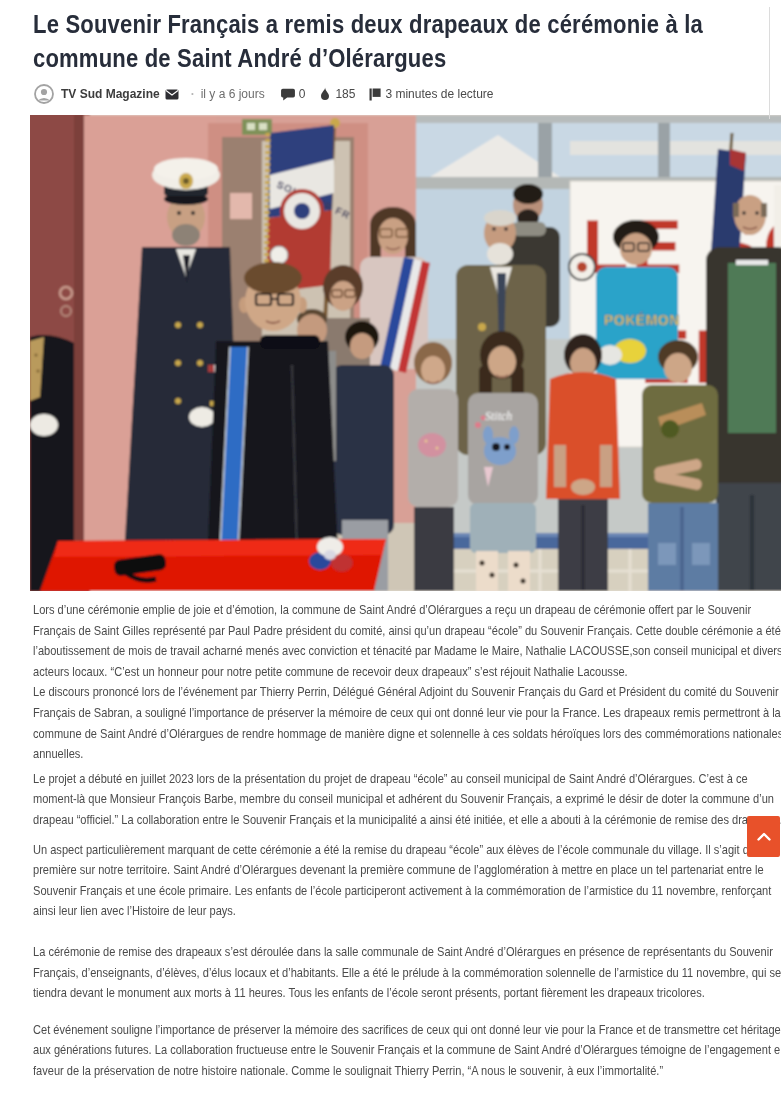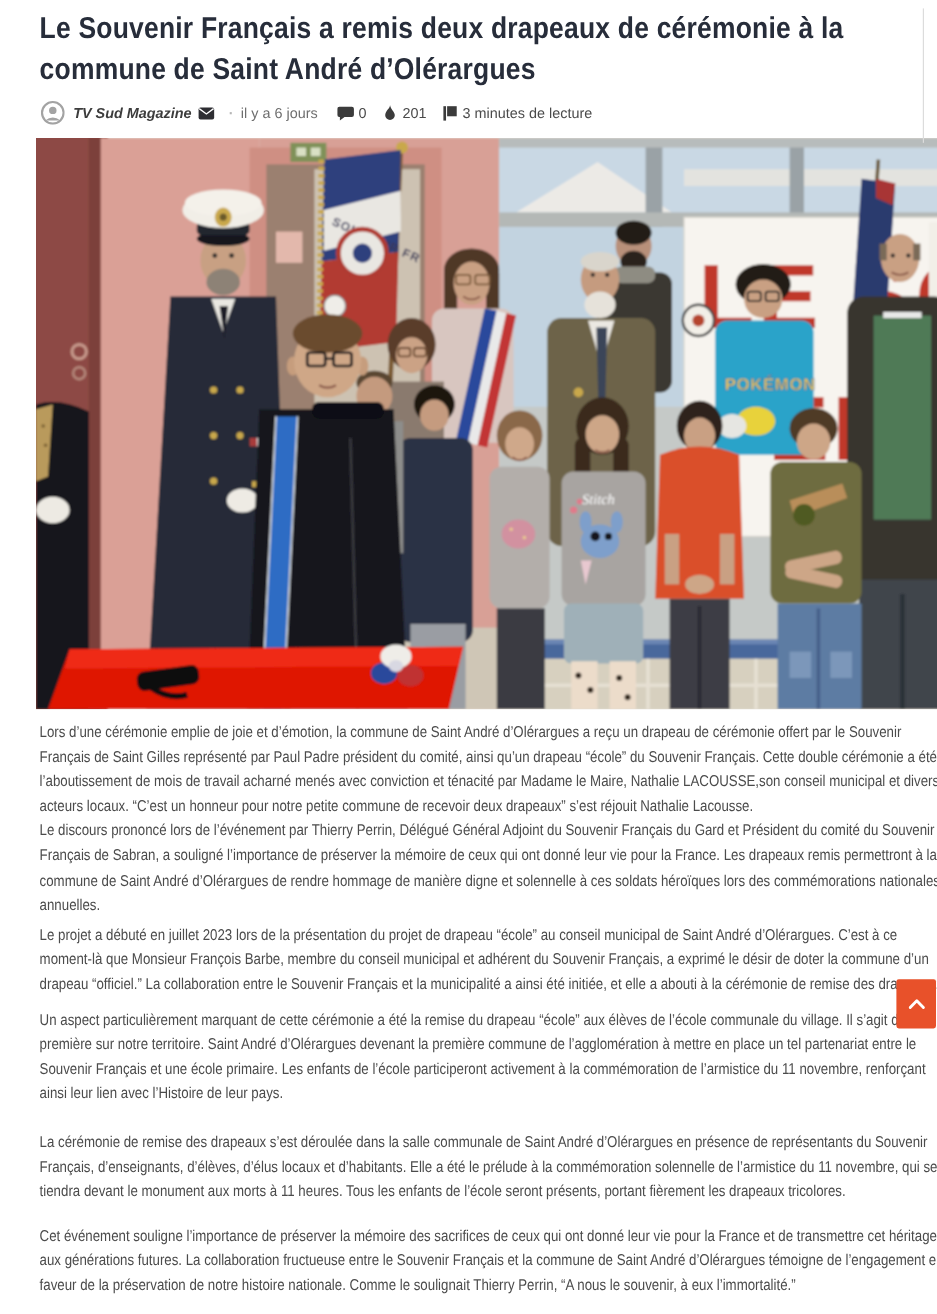--- a/index.html
+++ b/index.html
@@ -9,21 +9,21 @@
   }
   .page{position:relative;width:781px;height:1095px;padding:0;}
   .edge-line{position:absolute;top:0;right:11px;width:1px;height:112px;background:#dcdcdc;}
   .content{padding:0 0 0 5px;margin-left:28px;}
   h1.title{
     margin:7px 0 9px 0;width:862px;transform:scaleX(0.882);transform-origin:0 0;
     font-size:25px;line-height:34px;font-weight:700;color:#272d3a;letter-spacing:0.2px;
   }
   .byline{display:flex;align-items:center;font-size:12px;color:#6e6e6e;margin:0 0 11px 1px;white-space:nowrap;}
   .avatar{width:20px;height:20px;margin-right:7px;flex:0 0 auto;display:inline-block;}
-  .author{color:#3c3c3c;font-weight:600;margin-right:5px;font-style:italic;}
+  .author{color:#3c3c3c;font-weight:600;margin-right:5px;}
   .mail-ic{margin-right:12px;display:inline-flex;align-items:center;}
   .dot{color:#b5b5b5;margin-right:6px;font-weight:700;}
   .time{margin-right:16px;text-align:center;}
   .meta-item{display:inline-flex;align-items:center;margin-right:14px;color:#4a4a4a;}
   .meta-item svg{margin-right:4px;}
   figure.photo{margin:0 0 0 -3px;padding:0;width:762px;height:476px;overflow:hidden;background:#e7e1d8;}
   .body-text{margin-top:9px;width:892px;transform:scaleX(0.851);transform-origin:0 0;
     font-size:13px;line-height:20.6px;color:#4b4b4b;}
   .body-text p{margin:0 0 3px 0;}
   .body-text p:nth-of-type(1){margin-bottom:0;}
@@ -65,21 +65,21 @@
       <span class="meta-item">
         <svg width="14" height="13" viewBox="0 0 16 15">
           <path d="M2,1 h12 a2,2 0 0 1 2,2 v6 a2,2 0 0 1 -2,2 h-7 l-4.5,3.4 v-3.4 h-0.5 a2,2 0 0 1 -2,-2 v-6 a2,2 0 0 1 2,-2 z" fill="#3b3b3b"></path>
         </svg>
         <span>0</span>
       </span>
       <span class="meta-item">
         <svg width="12" height="14" viewBox="0 0 12 14">
           <path d="M6,0.5 C6.4,3 2,5.4 2,9 a4,4 0 0 0 8,0 C10,6.2 6.8,4.6 6,0.5 z" fill="#3b3b3b"></path>
         </svg>
-        <span>201</span>
+        <span>185</span>
       </span>
       <span class="meta-item">
         <svg width="12" height="13" viewBox="0 0 12 13">
           <rect x="0.5" y="0.5" width="2.2" height="12" fill="#3b3b3b"></rect>
           <rect x="3.6" y="0.5" width="8" height="8.4" fill="#3b3b3b"></rect>
         </svg>
         <span>3 minutes de lecture</span>
       </span>
     </div>
 

